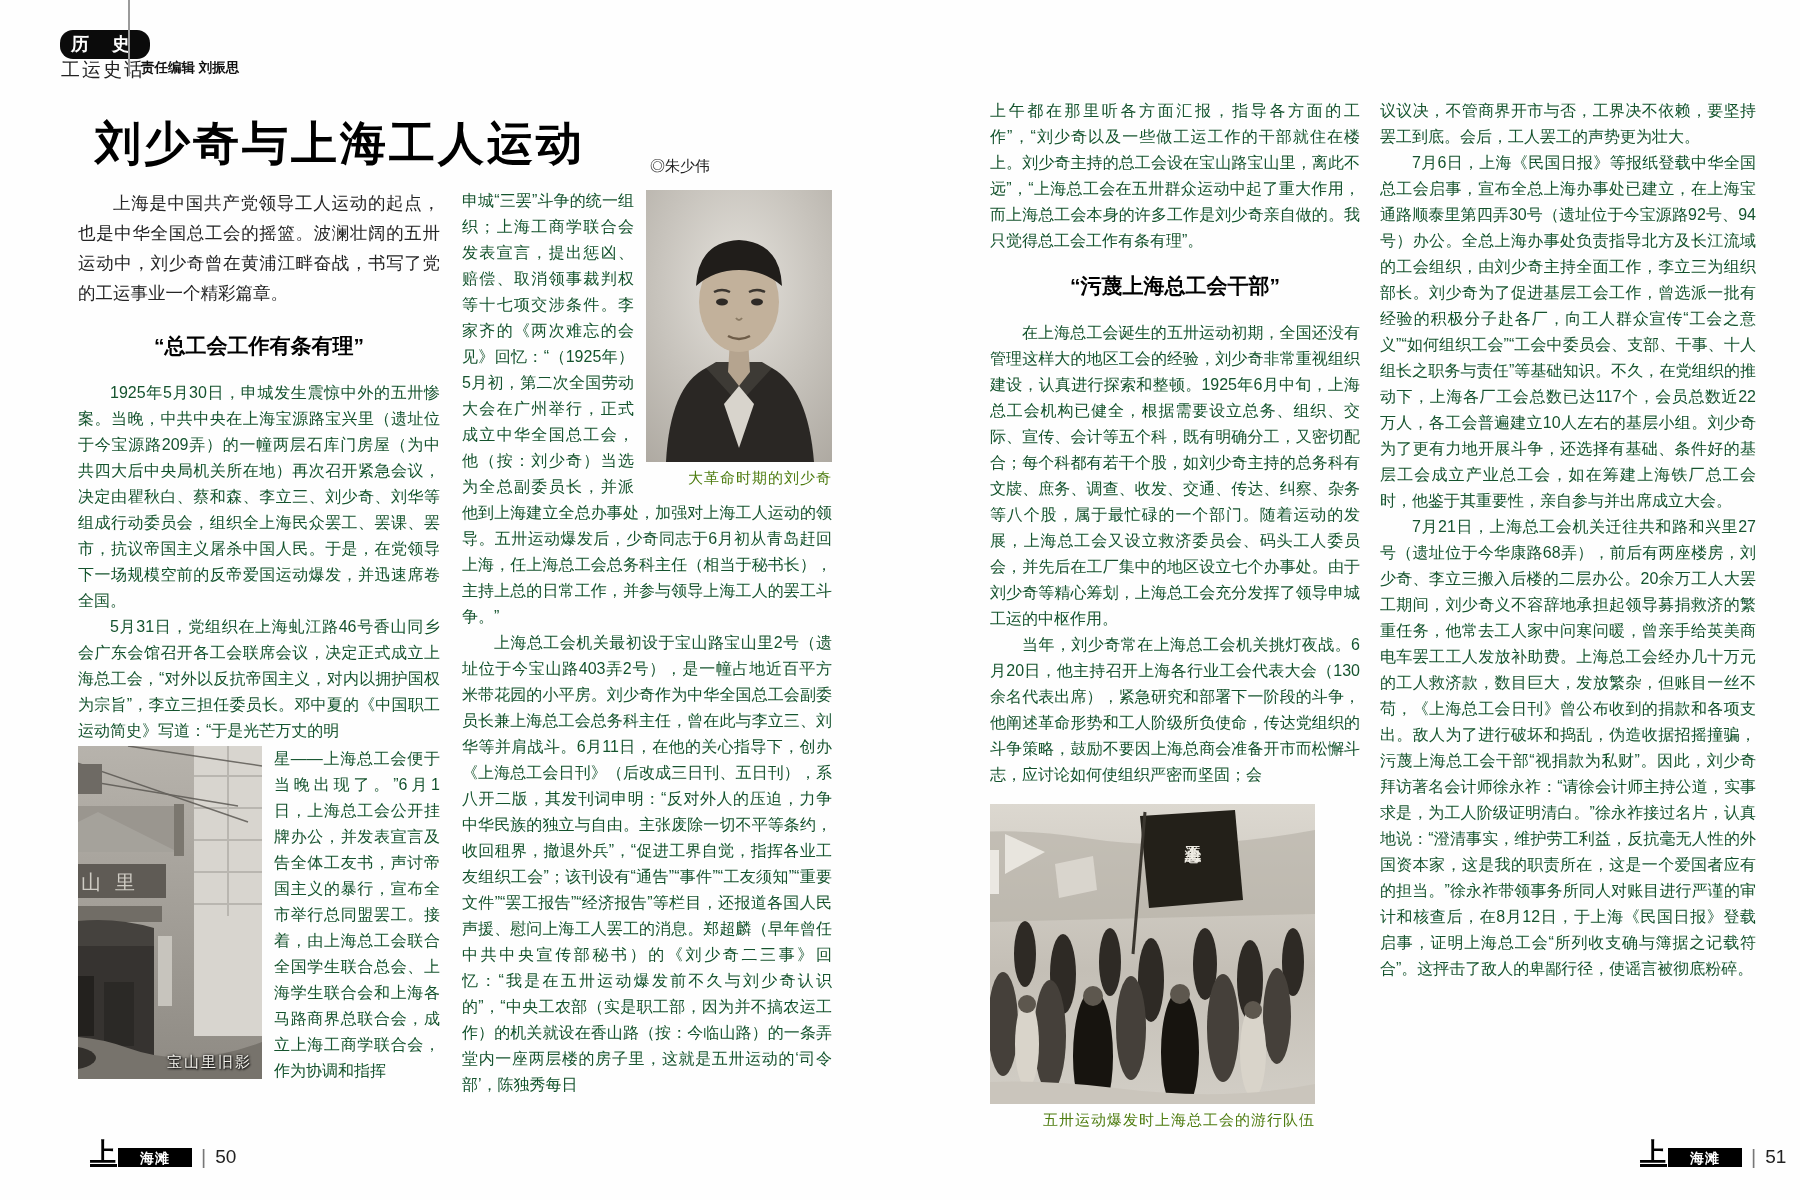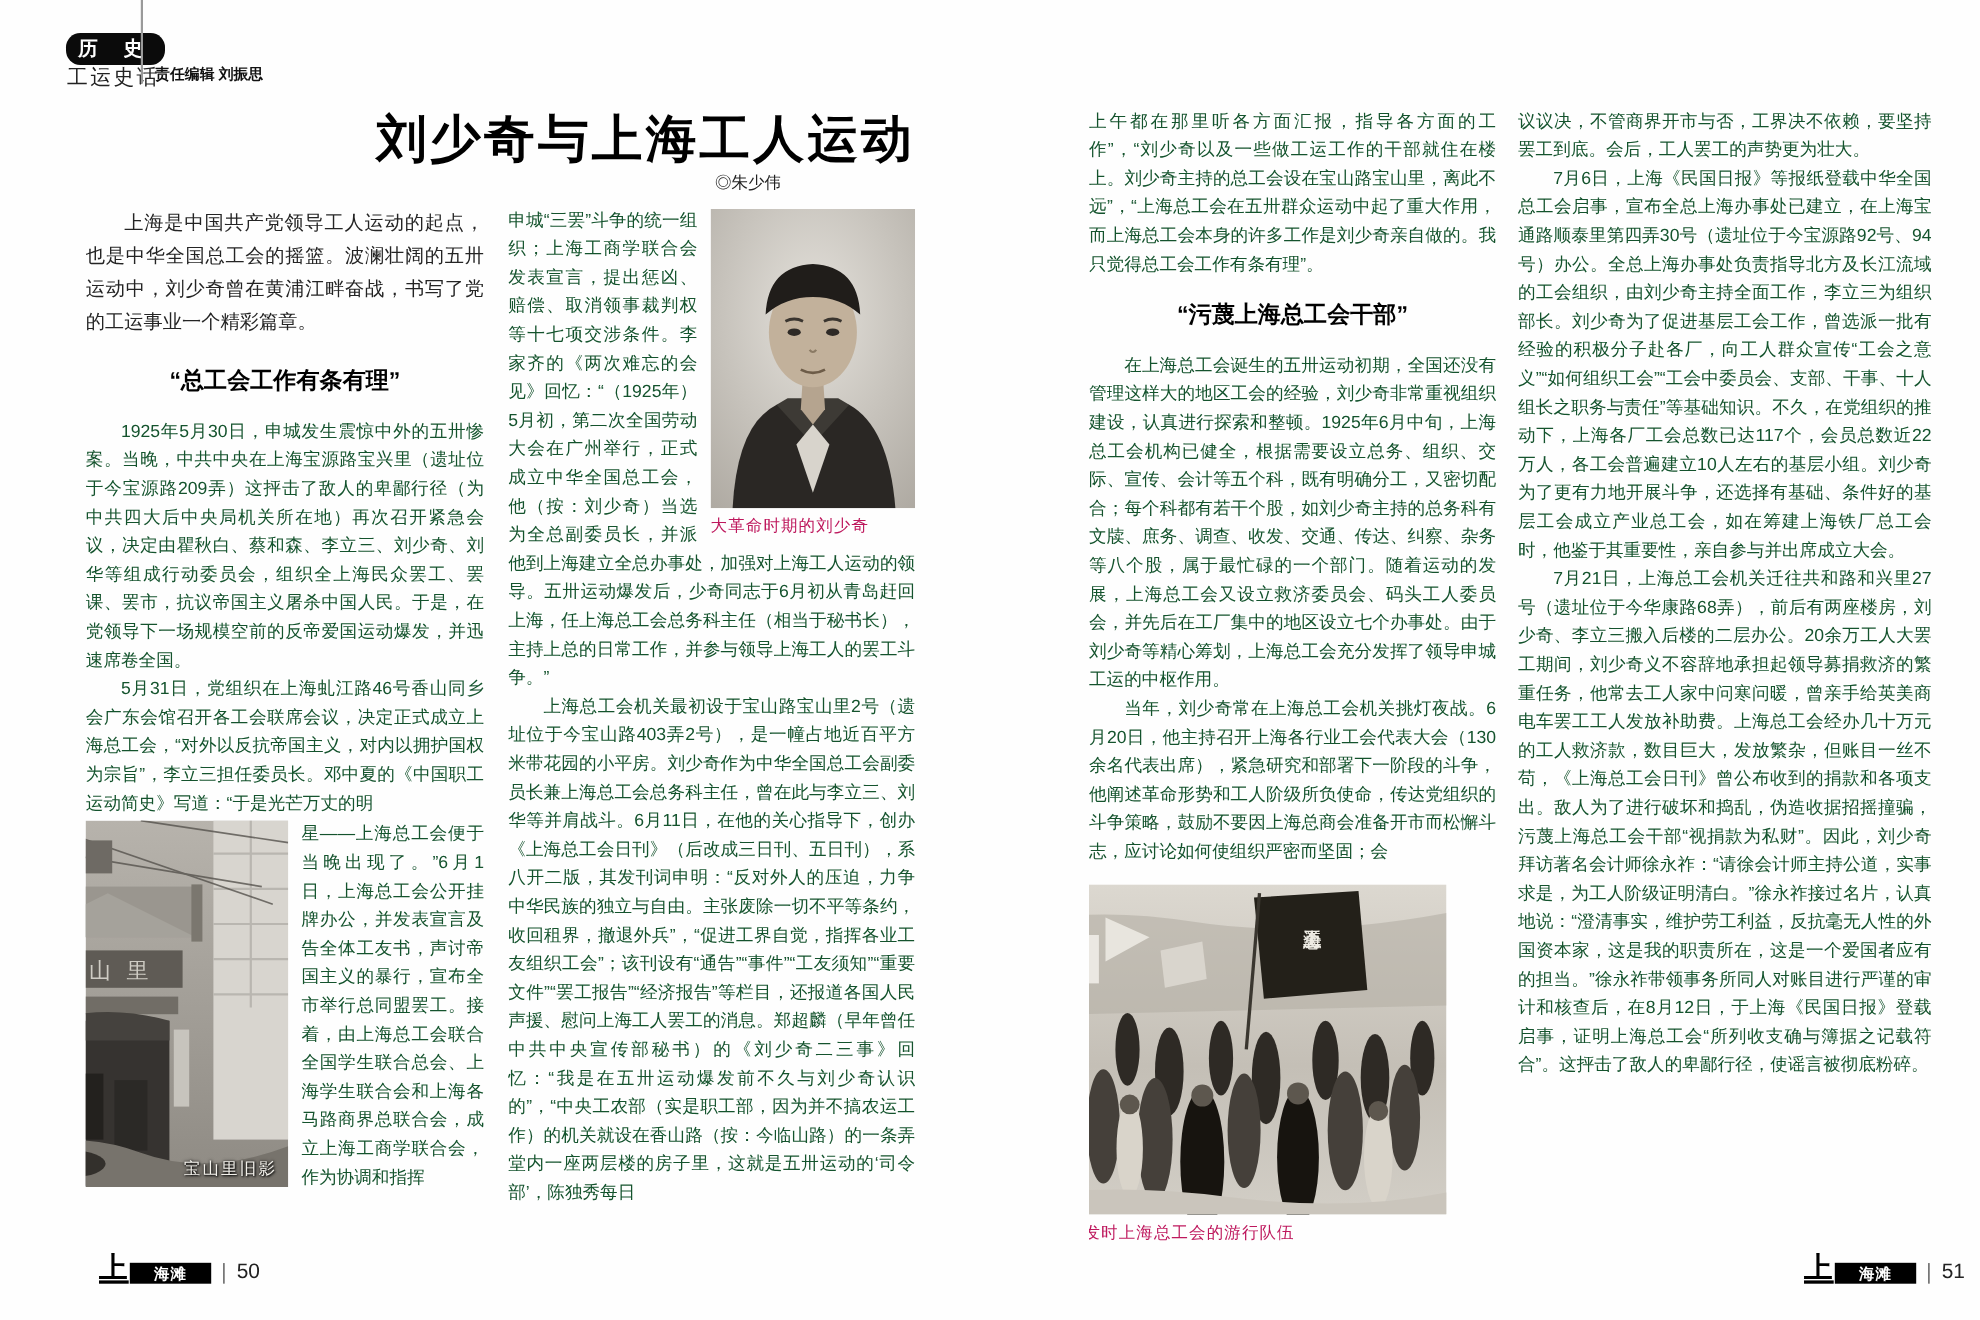--- a/index.html
+++ b/index.html
@@ -7,41 +7,41 @@
   .spread{position:relative;width:1800px;height:1200px;background:#fefefe;overflow:hidden;}
 
   
   .badge{position:absolute;left:60px;top:30px;background:#0b0b0b;color:#fff;
          border-radius:13px;padding:2px 11px 3px;font-size:18px;font-weight:bold;letter-spacing:9px;}
   .col-label{position:absolute;left:61px;top:57px;font-family:"Liberation Serif",serif;
              font-size:19px;letter-spacing:2px;color:#222;}
   .header-rule{position:absolute;left:128px;top:0;width:2px;height:76px;background:#9a9a9a;}
   .editor{position:absolute;left:141px;top:59px;font-size:13.5px;font-weight:bold;color:#111;}
 
-  .article-title{position:absolute;left:78px;top:96px;width:754px;text-align:right;margin:0;
+  .article-title{position:absolute;left:78px;top:96px;width:754px;text-align:left;margin:17px;
                  font-family:"Liberation Serif",serif;font-weight:900;font-size:46px;letter-spacing:3px;color:#000;}
   .byline{position:absolute;left:560px;top:157px;width:240px;text-align:center;font-size:15px;color:#222;}
 
   
   .col{position:absolute;overflow:hidden;}
   .lcol1{left:78px;top:188px;width:362px;height:932px;}
   .lcol2{left:462px;top:188px;width:370px;height:932px;}
   .rcol1{left:990px;top:98px;width:370px;height:1042px;}
   .rcol2{left:1380px;top:98px;width:376px;height:1042px;}
 
   .intro{font-family:"DejaVu Serif",serif;font-size:17.5px;line-height:30px;
          text-align:justify;text-indent:2em;margin:0 0 24px;color:#242424;}
   .sec-heading{text-align:center;font-weight:bold;font-size:21px;margin:18px 0 20px;color:#000;}
   p.body{font-size:16px;line-height:26px;text-align:justify;margin:0;color:#14532d;}
   p.ind{text-indent:2em;}
 
   
   figure{margin:0;}
-  .fig-caption{font-family:"DejaVu Serif",serif;font-size:15px;color:#be185d;
-               text-align:left;margin-top:7px;letter-spacing:1px;}
+  .fig-caption{font-family:"DejaVu Serif",serif;font-size:15px;color:#4d7c0f;
+               text-align:right;margin-top:7px;letter-spacing:1px;}
   .liu-fig{float:right;width:186px;margin:2px 0 10px 12px;}
   .photo-frame{display:block;line-height:0;}
   .photo-row{display:flex;margin-top:2px;}
   .baoshan-fig{position:relative;flex:0 0 254px;width:254px;margin-left:-70px;margin-right:12px;}
   .overlay-caption{position:absolute;right:10px;bottom:12px;font-family:"DejaVu Serif",serif;
                    font-size:15px;color:#f4f2ec;letter-spacing:2px;
                    text-shadow:0 0 3px #000,1px 1px 2px #000;}
   .photo-row p.body{flex:1;}
   .parade-fig{width:410px;margin:16px 0 0 -85px;}
 
@@ -65,21 +65,21 @@
   <div class="col-label">工运史话</div>
   <div class="header-rule"></div>
   <div class="editor">责任编辑  刘振思</div>
 
   <h1 class="article-title">刘少奇与上海工人运动</h1>
   <div class="byline">◎朱少伟</div>
 
   <div class="col lcol1">
     <p class="intro">上海是中国共产党领导工人运动的起点，也是中华全国总工会的摇篮。波澜壮阔的五卅运动中，刘少奇曾在黄浦江畔奋战，书写了党的工运事业一个精彩篇章。</p>
     <h2 class="sec-heading">“总工会工作有条有理”</h2>
-    <p class="body ind">1925年5月30日，申城发生震惊中外的五卅惨案。当晚，中共中央在上海宝源路宝兴里（遗址位于今宝源路209弄）这抨击了敌人的卑鄙行径（为中共四大后中央局机关所在地）再次召开紧急会议，决定由瞿秋白、蔡和森、李立三、刘少奇、刘华等组成行动委员会，组织全上海民众罢工、罢课、罢市，抗议帝国主义屠杀中国人民。于是，在党领导下一场规模空前的反帝爱国运动爆发，并迅速席卷全国。</p>
+    <p class="body ind">1925年5月30日，申城发生震惊中外的五卅惨案。当晚，中共中央在上海宝源路宝兴里（遗址位于今宝源路209弄）的一幢两层石库门房屋（为中共四大后中央局机关所在地）再次召开紧急会议，决定由瞿秋白、蔡和森、李立三、刘少奇、刘华等组成行动委员会，组织全上海民众罢工、罢课、罢市，抗议帝国主义屠杀中国人民。于是，在党领导下一场规模空前的反帝爱国运动爆发，并迅速席卷全国。</p>
     <p class="body ind">5月31日，党组织在上海虬江路46号香山同乡会广东会馆召开各工会联席会议，决定正式成立上海总工会，“对外以反抗帝国主义，对内以拥护国权为宗旨”，李立三担任委员长。邓中夏的《中国职工运动简史》写道：“于是光芒万丈的明</p>
     <div class="photo-row">
       <figure class="baoshan-fig">
         <span class="photo-frame">
           <svg width="254" height="333" viewBox="0 0 254 333">
             <defs>
               <linearGradient id="bwall" x1="0" y1="0" x2="0" y2="1">
                 <stop offset="0" stop-color="#b7b3ac"></stop>
                   <stop offset="1" stop-color="#8e8a83"></stop>
               </linearGradient>

